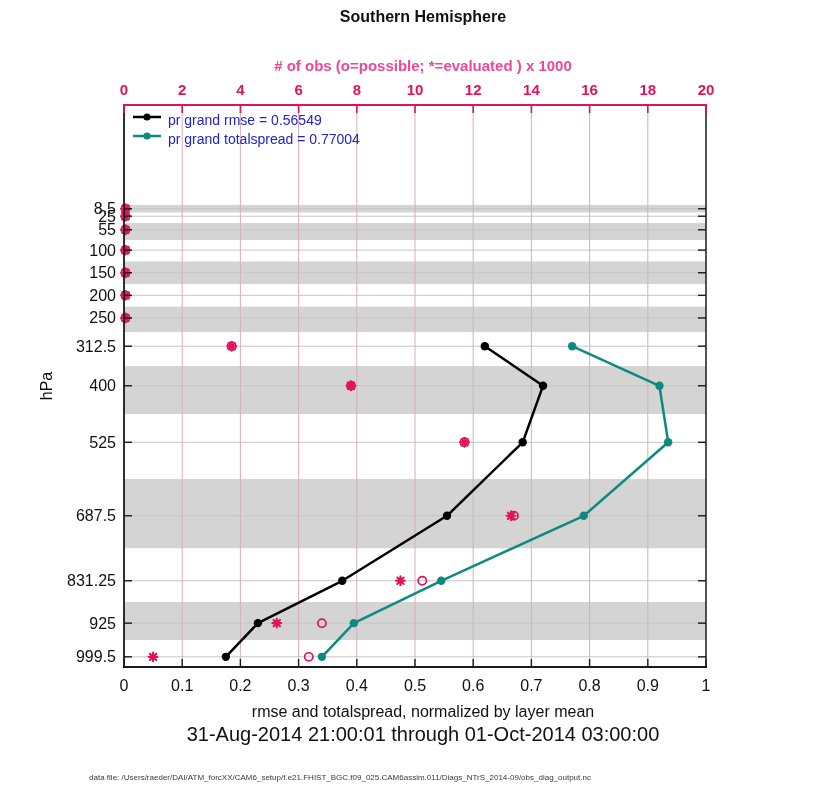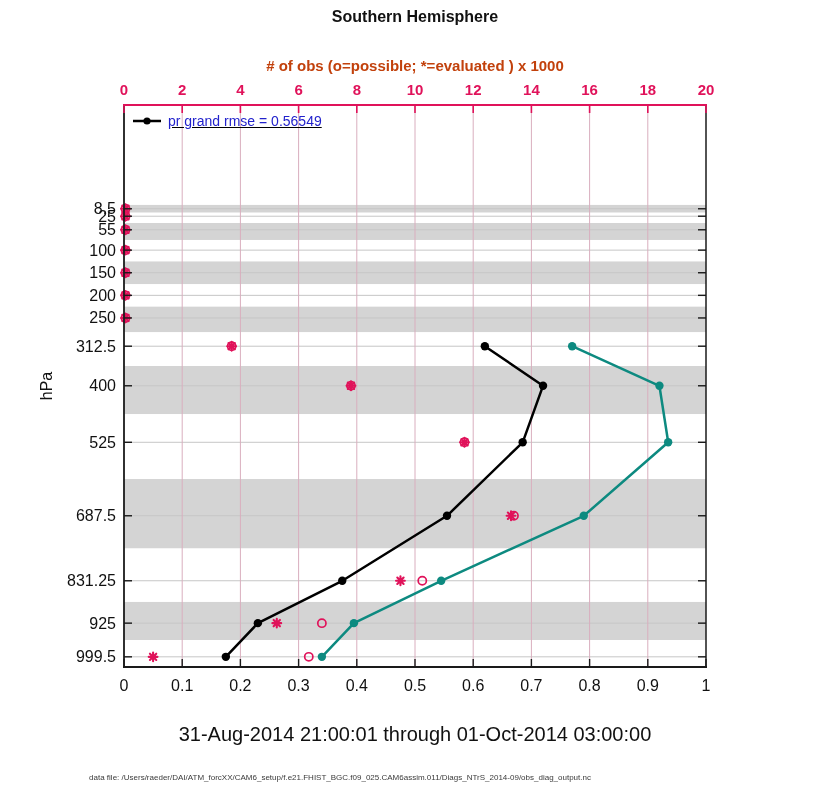--- a/index.html
+++ b/index.html
@@ -1,23 +1,23 @@
 <!DOCTYPE html>
 <html><head>
 <meta charset="utf-8">
 <style>
   html,body{margin:0;padding:0;background:#ffffff;}
   #fig{position:relative;width:830px;height:800px;background:#ffffff;overflow:hidden;
        font-family:"Liberation Sans", sans-serif;}
   .abs{position:absolute;}
-  .ctr{left:124px;width:582px;text-align:center;}
+  .ctr{left:132px;width:582px;text-align:center;}
   .title-line{font-size:16px;font-weight:bold;color:#111;}
   .top-label{font-size:15px;font-weight:bold;}
   #legend{left:133px;top:112px;display:flex;flex-direction:column;gap:1px;}
-  .legend-row{display:flex;align-items:center;height:18px;text-decoration:underline;}
+  .legend-row{display:flex;align-items:flex-start;height:18px;}
   .legend-row svg{display:block;}
   .legend-text{font-size:14px;margin-left:7px;white-space:nowrap;}
   .xlab1{top:703px;font-size:16px;color:#111;}
   .xlab2{top:723px;font-size:20px;color:#111;}
   #footer{left:0;width:680px;top:773px;text-align:center;font-size:8px;color:#3a3a3a;}
   #plot-svg{left:0;top:0;}
 </style>
 </head>
 <body>
 
@@ -185,28 +185,36 @@
       <line x1="589.6" x2="589.6" y1="105" y2="113" stroke="#e0125a" stroke-width="1.6"></line>
       <text x="589.6" y="95" text-anchor="middle" font-size="15" font-weight="bold" fill="#e0125a">16</text>
       <line x1="647.8000000000001" x2="647.8000000000001" y1="105" y2="113" stroke="#e0125a" stroke-width="1.6"></line>
       <text x="647.8000000000001" y="95" text-anchor="middle" font-size="15" font-weight="bold" fill="#e0125a">18</text>
       <line x1="706" x2="706" y1="105" y2="113" stroke="#e0125a" stroke-width="1.6"></line>
       <text x="706" y="95" text-anchor="middle" font-size="15" font-weight="bold" fill="#e0125a">20</text>
       <text x="52" y="386" text-anchor="middle" font-size="16" fill="#111" transform="rotate(-90 52 386)">hPa</text>
     </svg>
 
   <div class="abs ctr title-line" style="top:8px">Southern Hemisphere</div>
-  <div class="abs ctr top-label" id="top-axis-title" style="top: 57px; color: #c2410c;"># of obs (o=possible; *=evaluated ) x 1000</div>
+  <div class="abs ctr top-label" id="top-axis-title" style="top: 57px; color: #ec4899;"># of obs (o=possible; *=evaluated ) x 1000</div>
 
   <div id="legend" class="abs">
     <div class="legend-row">
       <svg width="28" height="10">
         <line id="leg-line-0" x1="0" y1="5" x2="28" y2="5" stroke-width="2.5" stroke="#000000"></line>
         <circle id="leg-dot-0" cx="14" cy="5" r="3.6" fill="#000000"></circle>
       </svg>
       <span class="legend-text" style="color: rgb(34, 34, 204);">pr grand rmse = 0.56549</span>
     </div>
+    <div class="legend-row">
+      <svg width="28" height="10">
+        <line id="leg-line-1" x1="0" y1="5" x2="28" y2="5" stroke-width="2.5" stroke="#0d8a80"></line>
+        <circle id="leg-dot-1" cx="14" cy="5" r="3.6" fill="#0d8a80"></circle>
+      </svg>
+      <span class="legend-text" style="color: rgb(34, 34, 204);">pr grand totalspread = 0.77004</span>
+    </div>
   </div>
 
+  <div class="abs ctr xlab1">rmse and totalspread, normalized by layer mean</div>
   <div class="abs ctr xlab2">31-Aug-2014 21:00:01 through 01-Oct-2014 03:00:00</div>
 
   <div id="footer" class="abs">data file: /Users/raeder/DAI/ATM_forcXX/CAM6_setup/f.e21.FHIST_BGC.f09_025.CAM6assim.011/Diags_NTrS_2014-09/obs_diag_output.nc</div>
 </div>
 
 </body></html>

